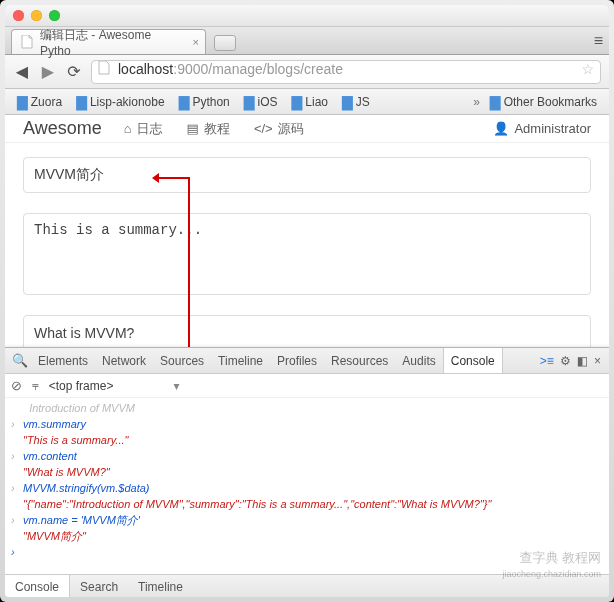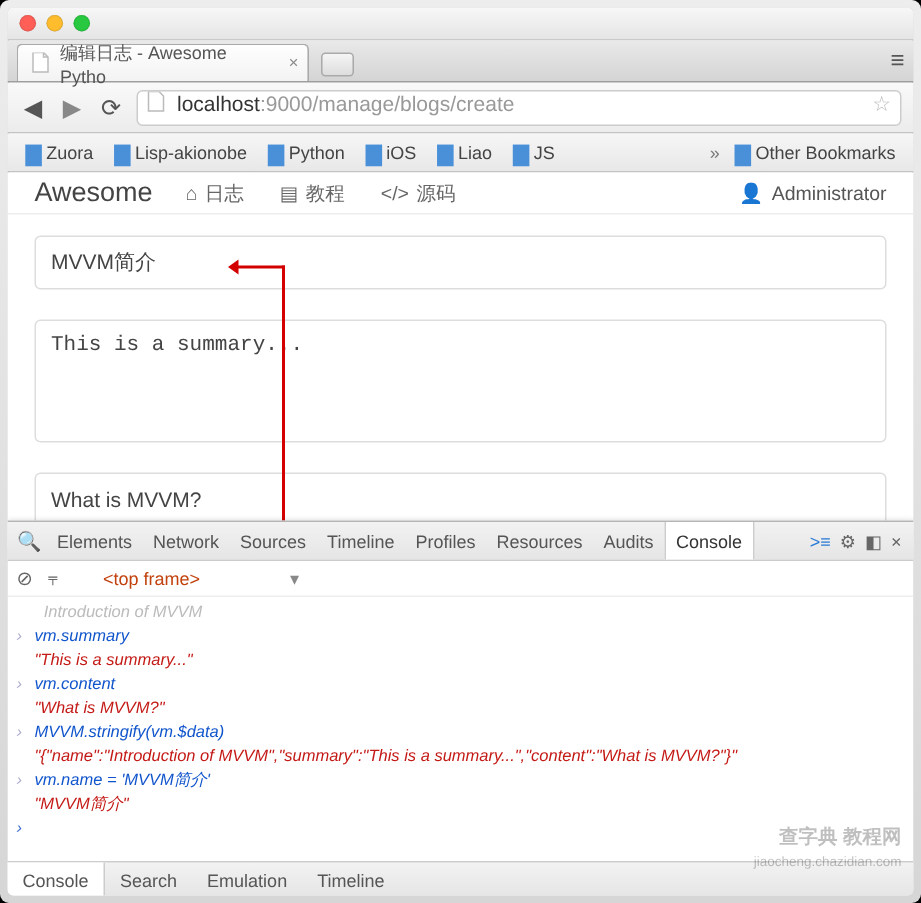--- a/index.html
+++ b/index.html
@@ -62,37 +62,37 @@
 
 .devtools { position: absolute; left: 0; right: 0; bottom: 0; height: 250px; background: #fff; border-top: 1px solid #b5b5b5; box-shadow: 0 -1px 3px rgba(0,0,0,.1); }
 .dt-tabs { height: 26px; background: linear-gradient(#f2f2f2,#e5e5e5); border-bottom: 1px solid #ccc; display: flex; align-items: center; padding: 0 4px; font-size: 12px; gap: 0; }
 .dt-icon { width: 22px; text-align: center; color: #666; font-size: 13px; }
 .dt-tab { padding: 0 7px; color: #555; height: 100%; display: flex; align-items: center; }
 .dt-tab.active { background: #fff; border-left: 1px solid #ccc; border-right: 1px solid #ccc; color: #333; }
 .dt-right { margin-left: auto; display: flex; align-items: center; gap: 6px; padding-right: 4px; color: #666; }
 .dt-filter { height: 24px; border-bottom: 1px solid #eee; display: flex; align-items: center; padding: 0 6px; gap: 10px; font-size: 12px; color: #555; }
 .dt-clear { font-size: 13px; color: #666; }
 .dt-funnel { font-size: 12px; color: #666; }
-.dt-frame { color: #c2410c; margin-left: 20px; }
+.dt-frame { color: #404040; }
 .dt-frame-dd::after { content: "▾"; margin-left: 60px; color: #888; }
 
 .console { height: 176px; overflow: hidden; font-family: Menlo, Consolas, monospace; font-size: 11px; line-height: 16px; padding: 2px 0; font-style: italic; }
 .cl { padding: 0 6px 0 18px; position: relative; white-space: pre-wrap; }
 .cl.input::before { content: "›"; position: absolute; left: 6px; color: #aac; }
 .cl.cursor::before { content: "›"; position: absolute; left: 6px; color: #36c; }
 .blue { color: #1155cc; }
 .red { color: #c41a16; }
 .dim { color: #bbb; }
 
 .drawer { height: 24px; background: linear-gradient(#f2f2f2,#e5e5e5); border-top: 1px solid #ccc; display: flex; align-items: center; font-size: 12px; }
 .drawer-tab { padding: 0 10px; height: 100%; display: flex; align-items: center; color: #555; }
 .drawer-tab.active { background: #fff; border-right: 1px solid #ccc; }
 
 
-.wm { position: absolute; right: 8px; bottom: 30px; font-size: 13px; color: rgba(0,0,0,.25); font-family: sans-serif; font-weight: bold; }
+.wm { position: absolute; right: 8px; bottom: 30px; font-size: 13px; color: rgba(0,0,0,.25); font-family: sans-serif; }
 .wm2 { position: absolute; right: 8px; bottom: 18px; font-size: 9px; color: rgba(0,0,0,.25); }
 
 svg { display: block; }
 </style>
 </head>
 <body>
 
 <div class="outer">
 <div class="chrome">
 
@@ -235,21 +235,20 @@
           <div class="cl input"><span class="blue">MVVM.stringify(vm.$data)</span></div>
           <div class="cl"><span class="red">"{"name":"Introduction of MVVM","summary":"This is a summary...","content":"What is MVVM?"}"</span></div>
           <div class="cl input"><span class="blue">vm.name = 'MVVM简介'</span></div>
           <div class="cl"><span class="red">"MVVM简介"</span></div>
           <div class="cl cursor">&nbsp;</div>
         </div>
 
     <div class="drawer">
       <div class="drawer-tab active">Console</div>
       <div class="drawer-tab">Search</div>
-      <div class="drawer-tab">Emulation</div>
       <div class="drawer-tab">Timeline</div>
     </div>
   </div>
 
   <div class="wm">查字典 教程网</div>
   <div class="wm2">jiaocheng.chazidian.com</div>
 
 </div>
 </div>
 

